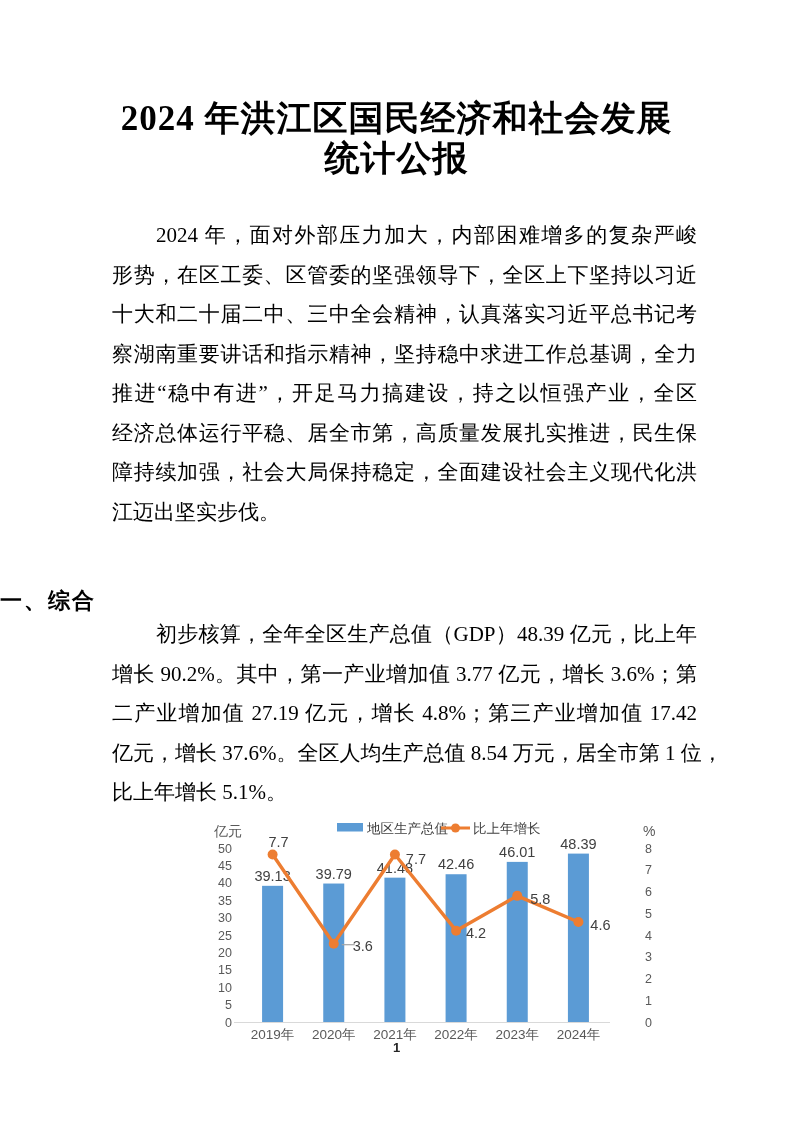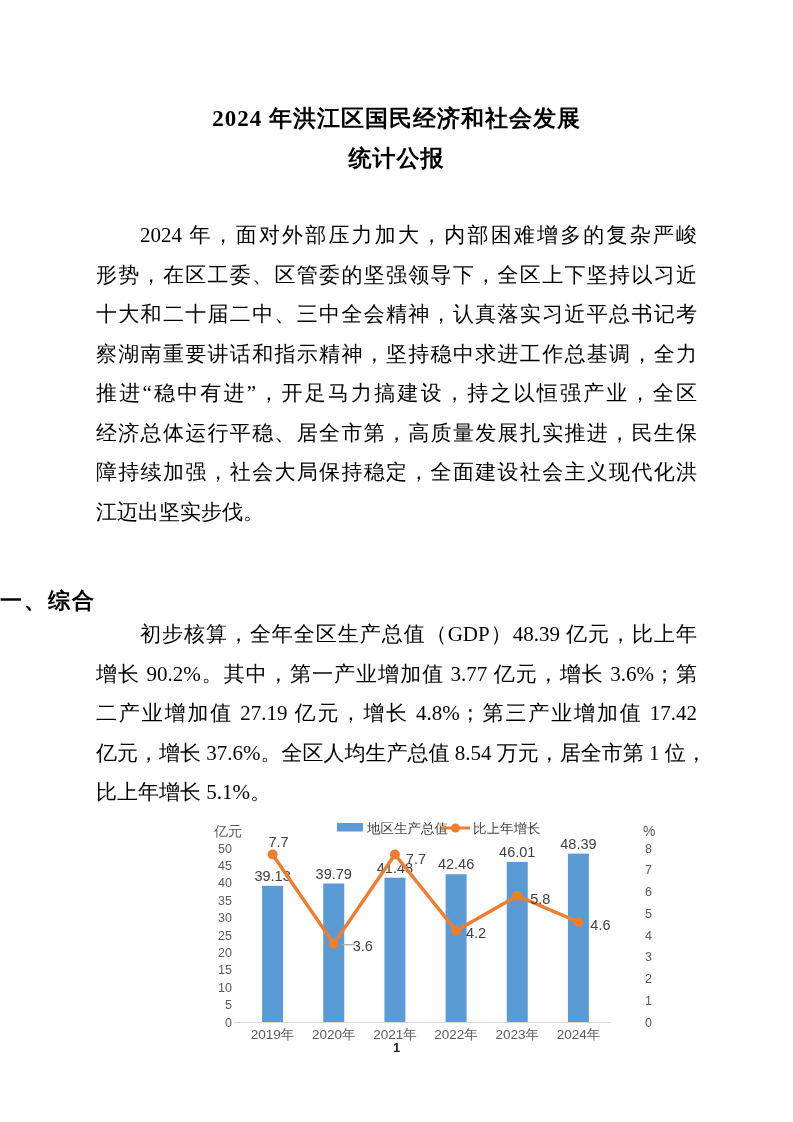--- a/index.html
+++ b/index.html
@@ -3,26 +3,26 @@
 <meta charset="utf-8">
 <style>
   html,body{margin:0;padding:0;}
   body{
     width:793px;height:1122px;background:#ffffff;position:relative;
     font-family:"Liberation Serif","DejaVu Serif",serif;color:#000;
     overflow:hidden;
   }
   .title{
     position:absolute;top:99px;left:0;width:793px;text-align:center;
-    font-weight:bold;font-size:23px;line-height:40px;letter-spacing:1px;
+    font-weight:bold;font-size:35px;line-height:40px;letter-spacing:1px;
   }
   .para{position:absolute;left:96px;width:601px;font-size:21px;}
   .para .line{
     text-align:justify;text-align-last:justify;
-    line-height:39.5px;height:39.5px;white-space:nowrap;overflow:visible;
+    line-height:39.5px;height:39.5px;white-space:nowrap;overflow:visible;margin-left:16px;
   }
   .para .line.last{text-align-last:left;}
   .para .line.indent{text-indent:44px;}
   .para1{top:216px;}
   .para2{top:615px;}
   .heading{
     position:absolute;top:581px;left:0;width:793px;text-align:left;
     font-family:"Liberation Sans","DejaVu Sans",sans-serif;
     font-weight:bold;font-size:22px;line-height:39px;letter-spacing:2px;
   }

